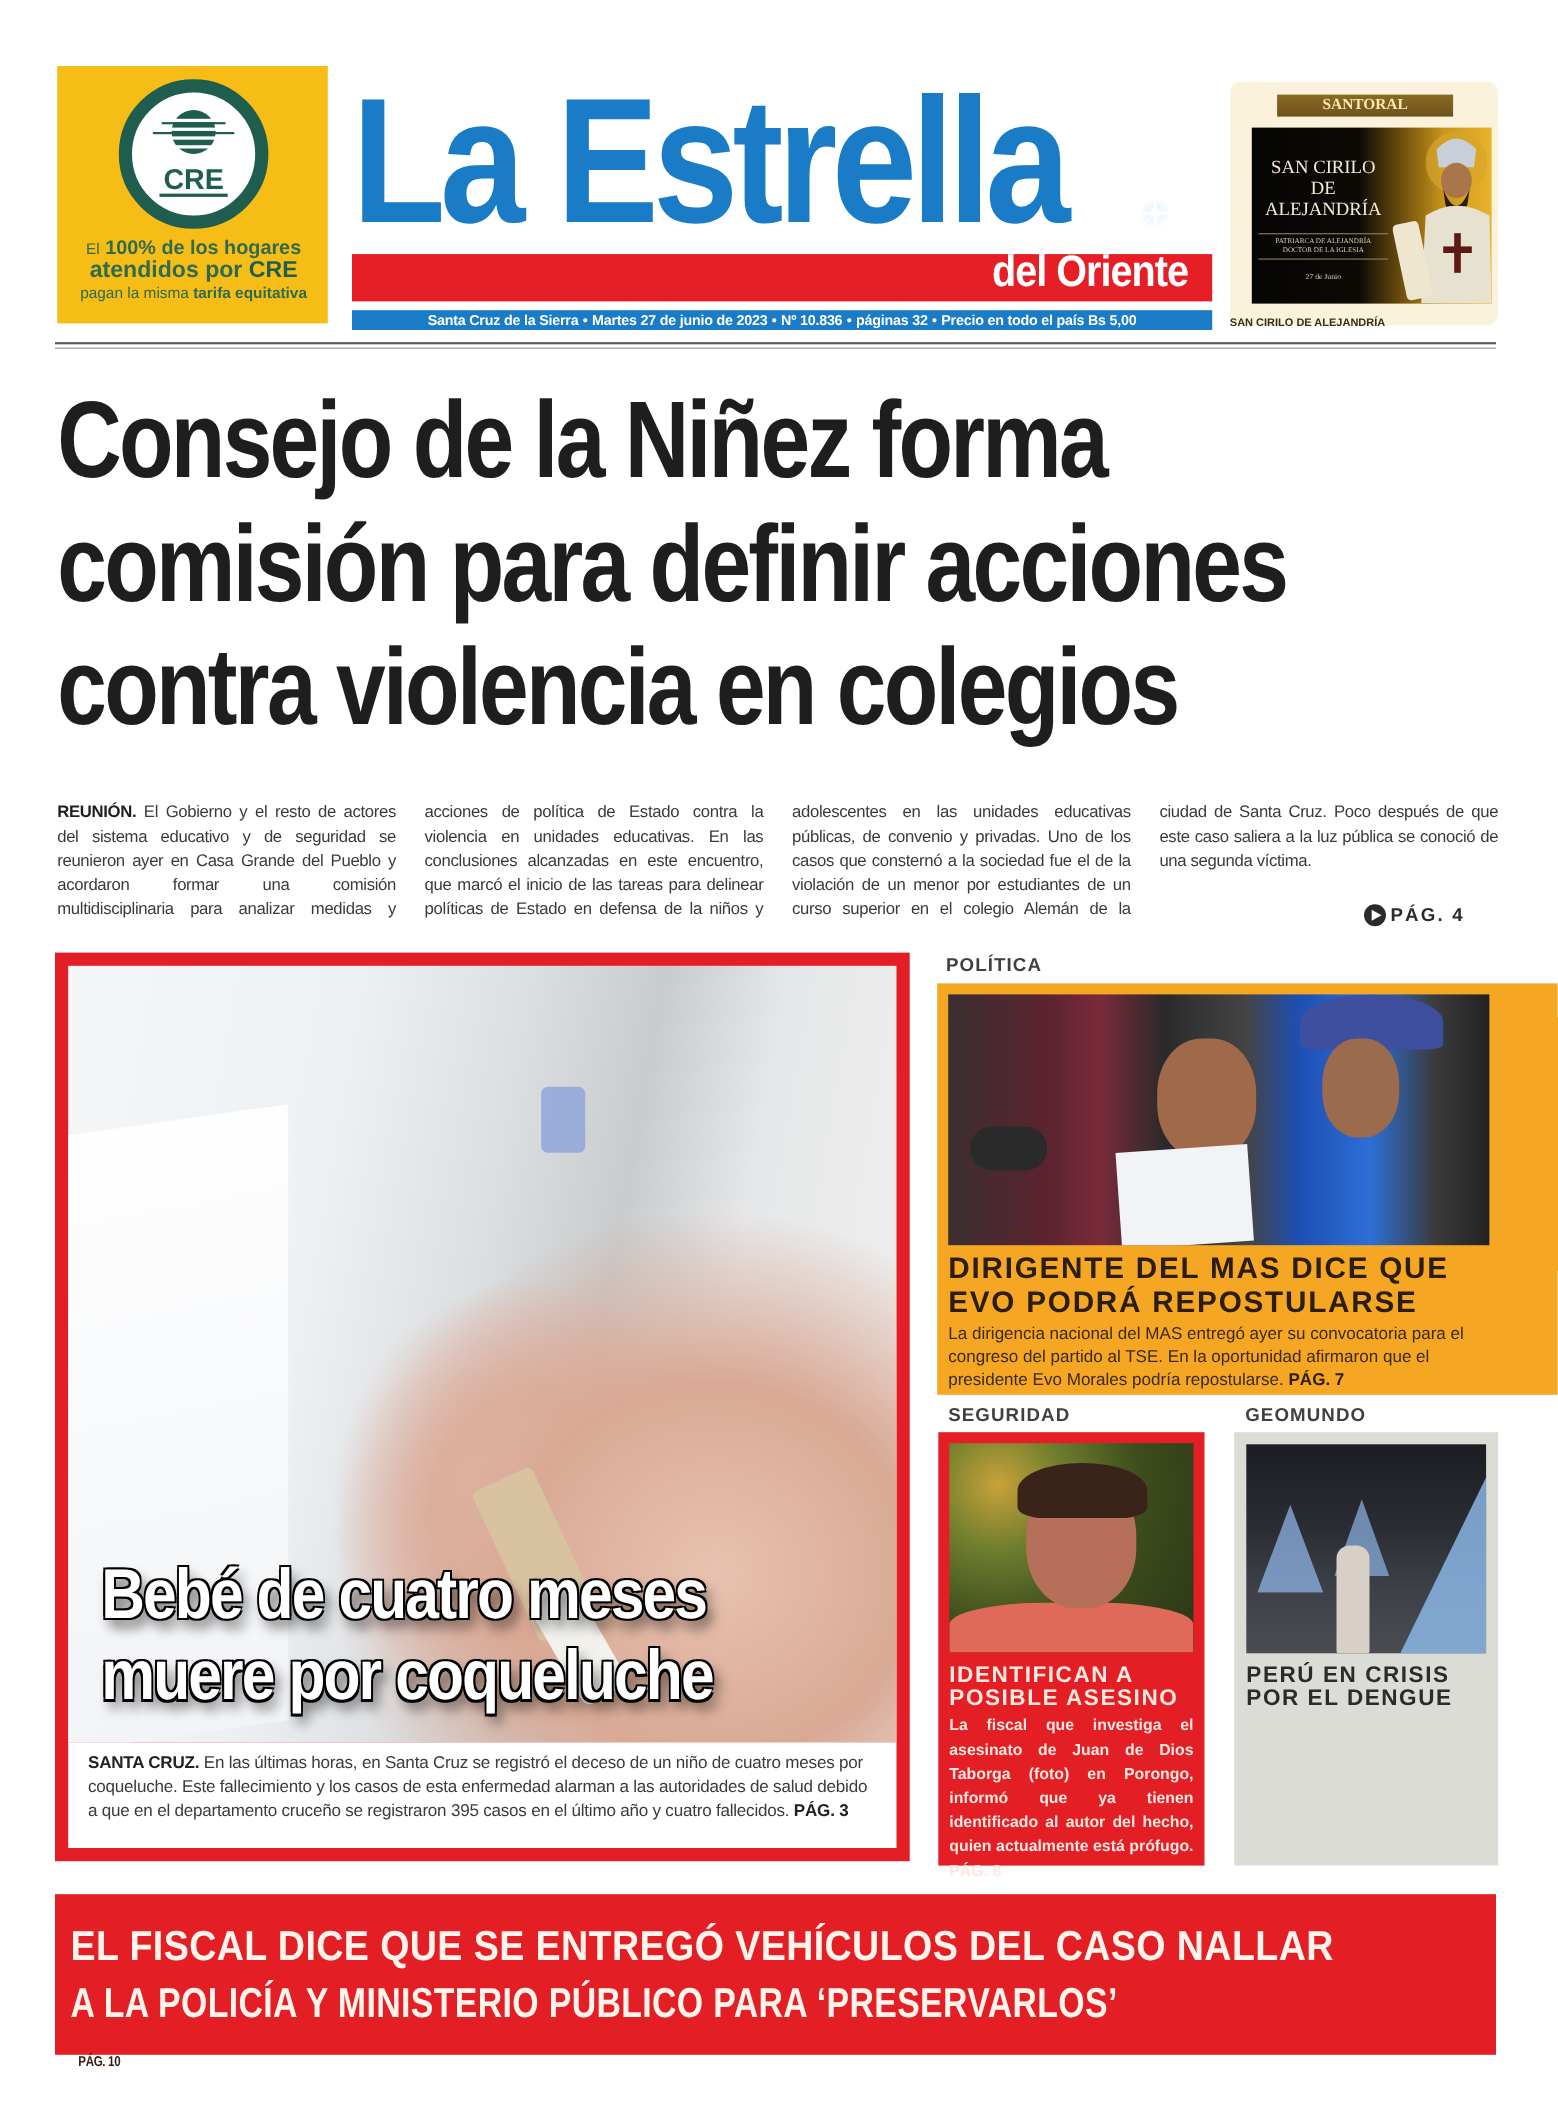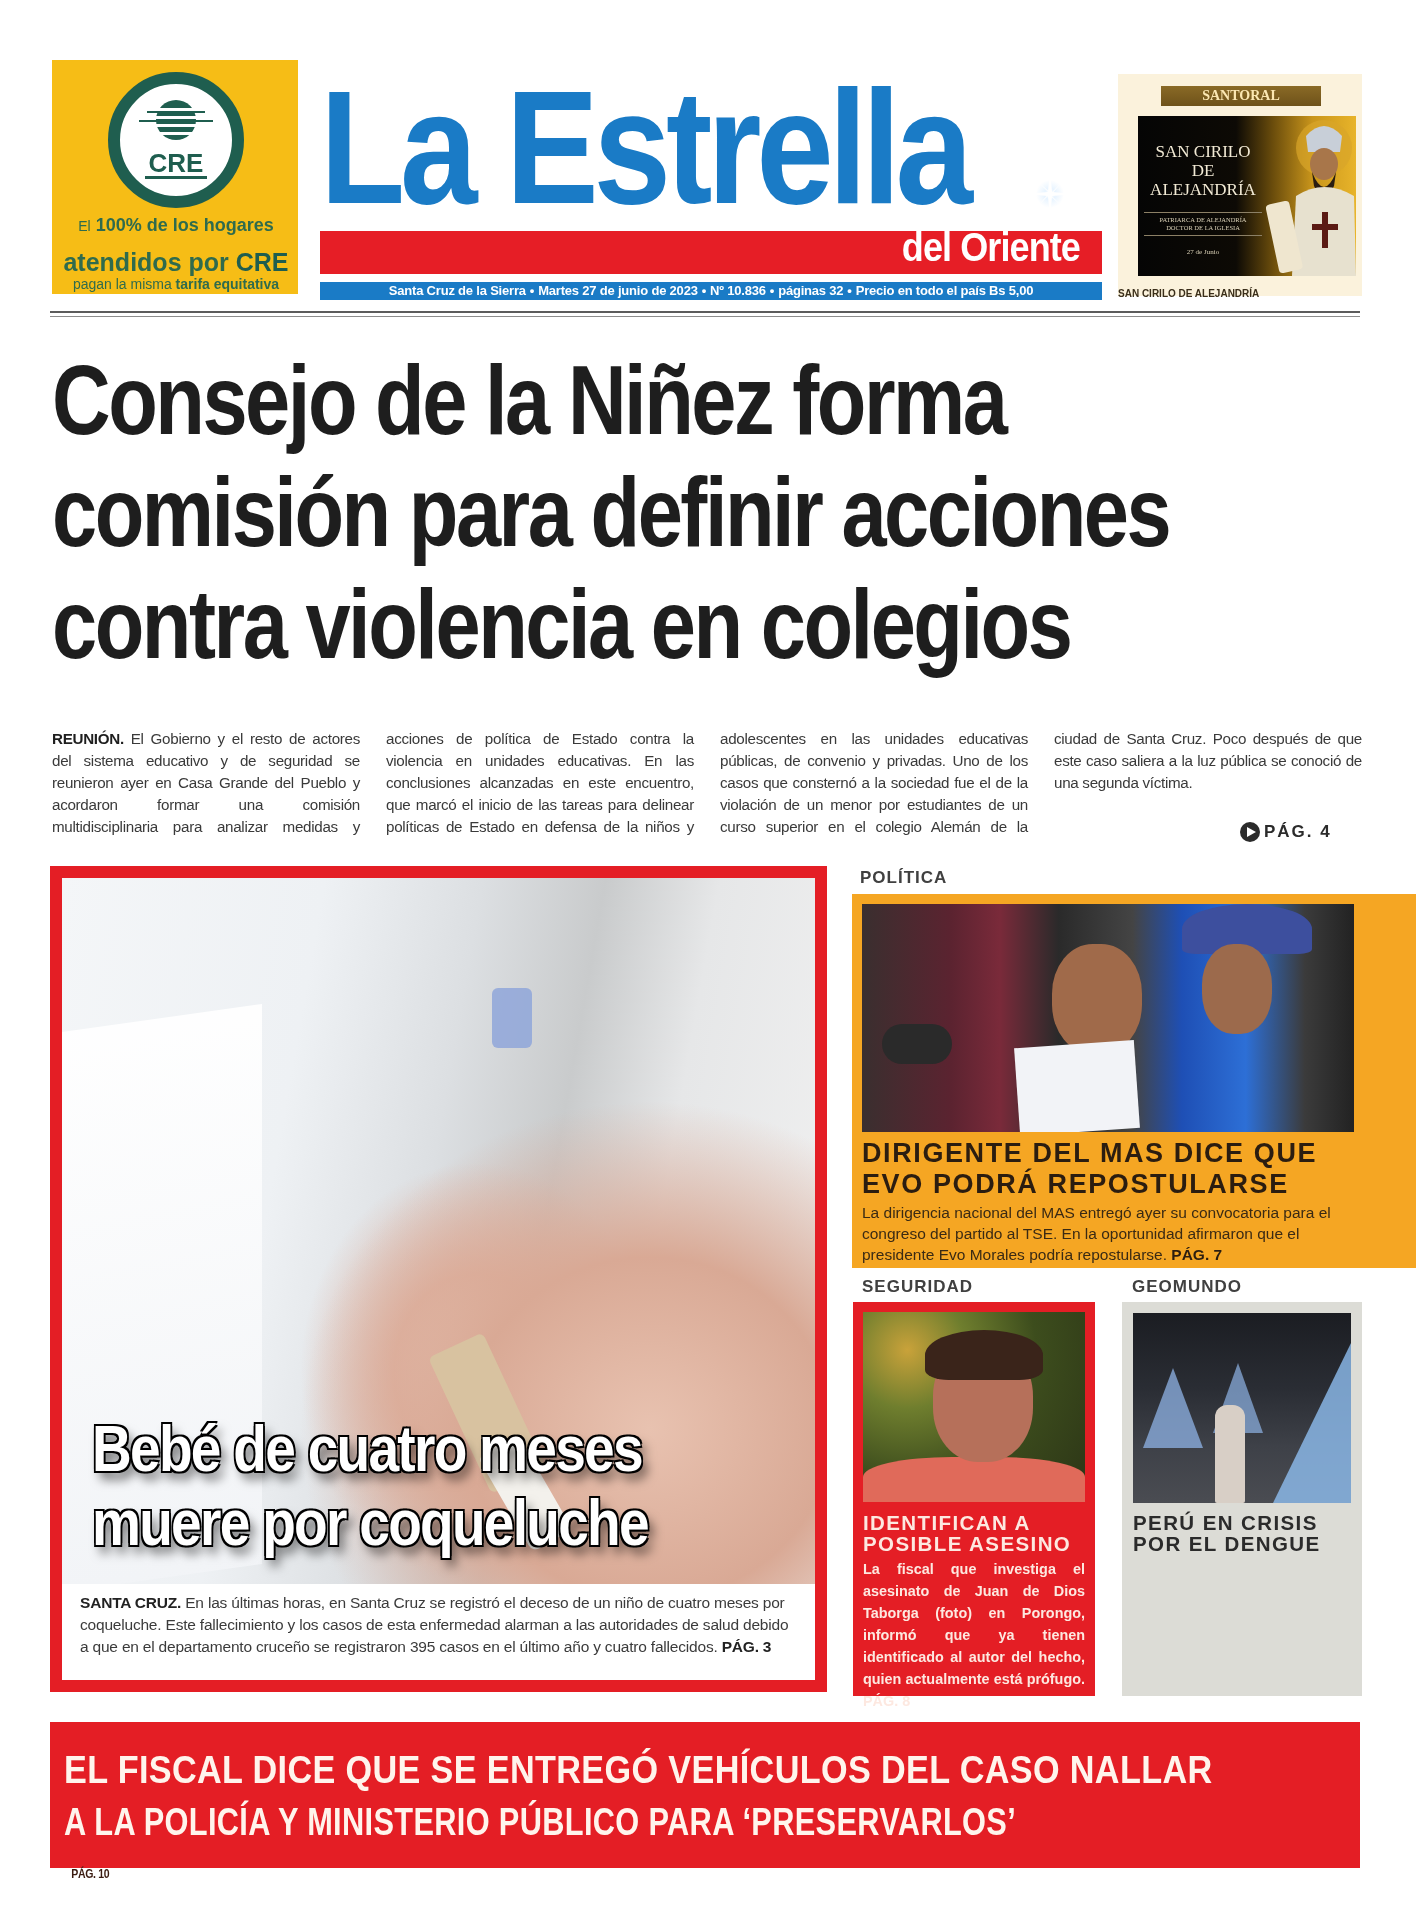--- a/index.html
+++ b/index.html
@@ -6,34 +6,34 @@
   html, body { width: 1416px; height: 1920px; background: #ffffff; overflow: hidden; }
   body { position: relative; font-family: "Liberation Sans", "DejaVu Sans", sans-serif; color: #1e1e1e; }
   .abs { position: absolute; }
 
   
   .cre-ad { left: 52px; top: 60px; width: 246px; height: 234px; background: #f6bd16; }
   .cre-logo { left: 56px; top: 12px; width: 136px; height: 136px; border-radius: 50%; background: #ffffff; border: 12px solid #1f5e4f; }
   .cre-logo svg { position: absolute; left: 50%; top: 50%; transform: translate(-50%,-50%); }
   .cre-text { left: 8px; top: 156px; width: 232px; text-align: center; color: #2f6b4d; line-height: 1.05; }
   .cre-line1 { font-size: 18px; font-weight: bold; display: block; }
-  .cre-line2 { font-size: 25px; font-weight: bold; display: block; margin-top: 14px; }
+  .cre-line2 { font-size: 21px; font-weight: bold; display: block; }
   .cre-line3 { font-size: 14px; display: block; margin-top: 2px; }
   .cre-strong { color: #1f5e4f; font-weight: bold; }
 
   
   .masthead-title { left: 320px; top: 62px; width: 790px; height: 170px; font-family: "Liberation Sans", sans-serif; font-weight: bold; font-size: 162px; color: #1a7bc6; letter-spacing: -6px; line-height: 170px; white-space: nowrap; transform: scaleX(0.86); transform-origin: left center; }
   .masthead-star { left: 1022px; top: 166px; width: 56px; height: 56px; }
   .masthead-red { left: 320px; top: 231px; width: 782px; height: 43px; background: #e61e26; }
   .masthead-sub { right: 22px; top: -6px; font-size: 40px; font-weight: bold; color: #ffffff; letter-spacing: -1px; transform: scaleX(0.9); transform-origin: right center; white-space: nowrap; }
   .dateline { left: 320px; top: 282px; width: 782px; height: 18px; background: #1a7bc6; color: #ffffff; font-size: 13px; font-weight: bold; line-height: 18px; text-align: center; white-space: nowrap; letter-spacing: -0.2px; }
   .dateline .dot { margin: 0 4px; }
 
   
-  .santoral { left: 1118px; top: 74px; width: 244px; height: 222px; background: #fbf2dc; }
+  .santoral { left: 1118px; top: 74px; width: 244px; height: 222px; background: #fbf2dc; border-radius: 11px; }
   .santoral-head { left: 43px; top: 12px; width: 160px; height: 20px; background: linear-gradient(#8a6a26,#6e521a); color: #fbe7b2; font-family: "Liberation Serif", serif; font-size: 14px; font-weight: bold; text-align: center; line-height: 20px; }
   .santoral-img { left: 20px; top: 42px; width: 218px; height: 160px; background: linear-gradient(90deg,#050505 0%,#0d0a05 45%,#6b4d0c 62%,#c9951b 80%,#e8b42a 100%); overflow: hidden; }
   .santoral-name { left: 6px; top: 26px; width: 118px; text-align: center; color: #f2ead5; font-family: "Liberation Serif", serif; font-size: 17px; line-height: 19px; }
   .santoral-role { left: 6px; top: 96px; width: 118px; border-top: 1px solid #8c8066; border-bottom: 1px solid #8c8066; padding: 3px 0; text-align: center; color: #d9d0b6; font-family: "Liberation Serif", serif; font-size: 6.5px; line-height: 8px; }
   .santoral-date { left: 6px; top: 132px; width: 118px; text-align: center; color: #d9d0b6; font-family: "Liberation Serif", serif; font-size: 7px; }
   .santoral-caption { left: 0; top: 212px; width: 244px; text-align: left; font-family: Liberation Sans, sans-serif; font-size: 10px; font-weight: bold; color: #3a2e1a; line-height: 16px; }
 
   
   .rule-a { left: 50px; top: 311px; width: 1310px; height: 2px; background: #5c5c5c; }
   .rule-b { left: 50px; top: 316px; width: 1310px; height: 1px; background: #8c8c8c; }

